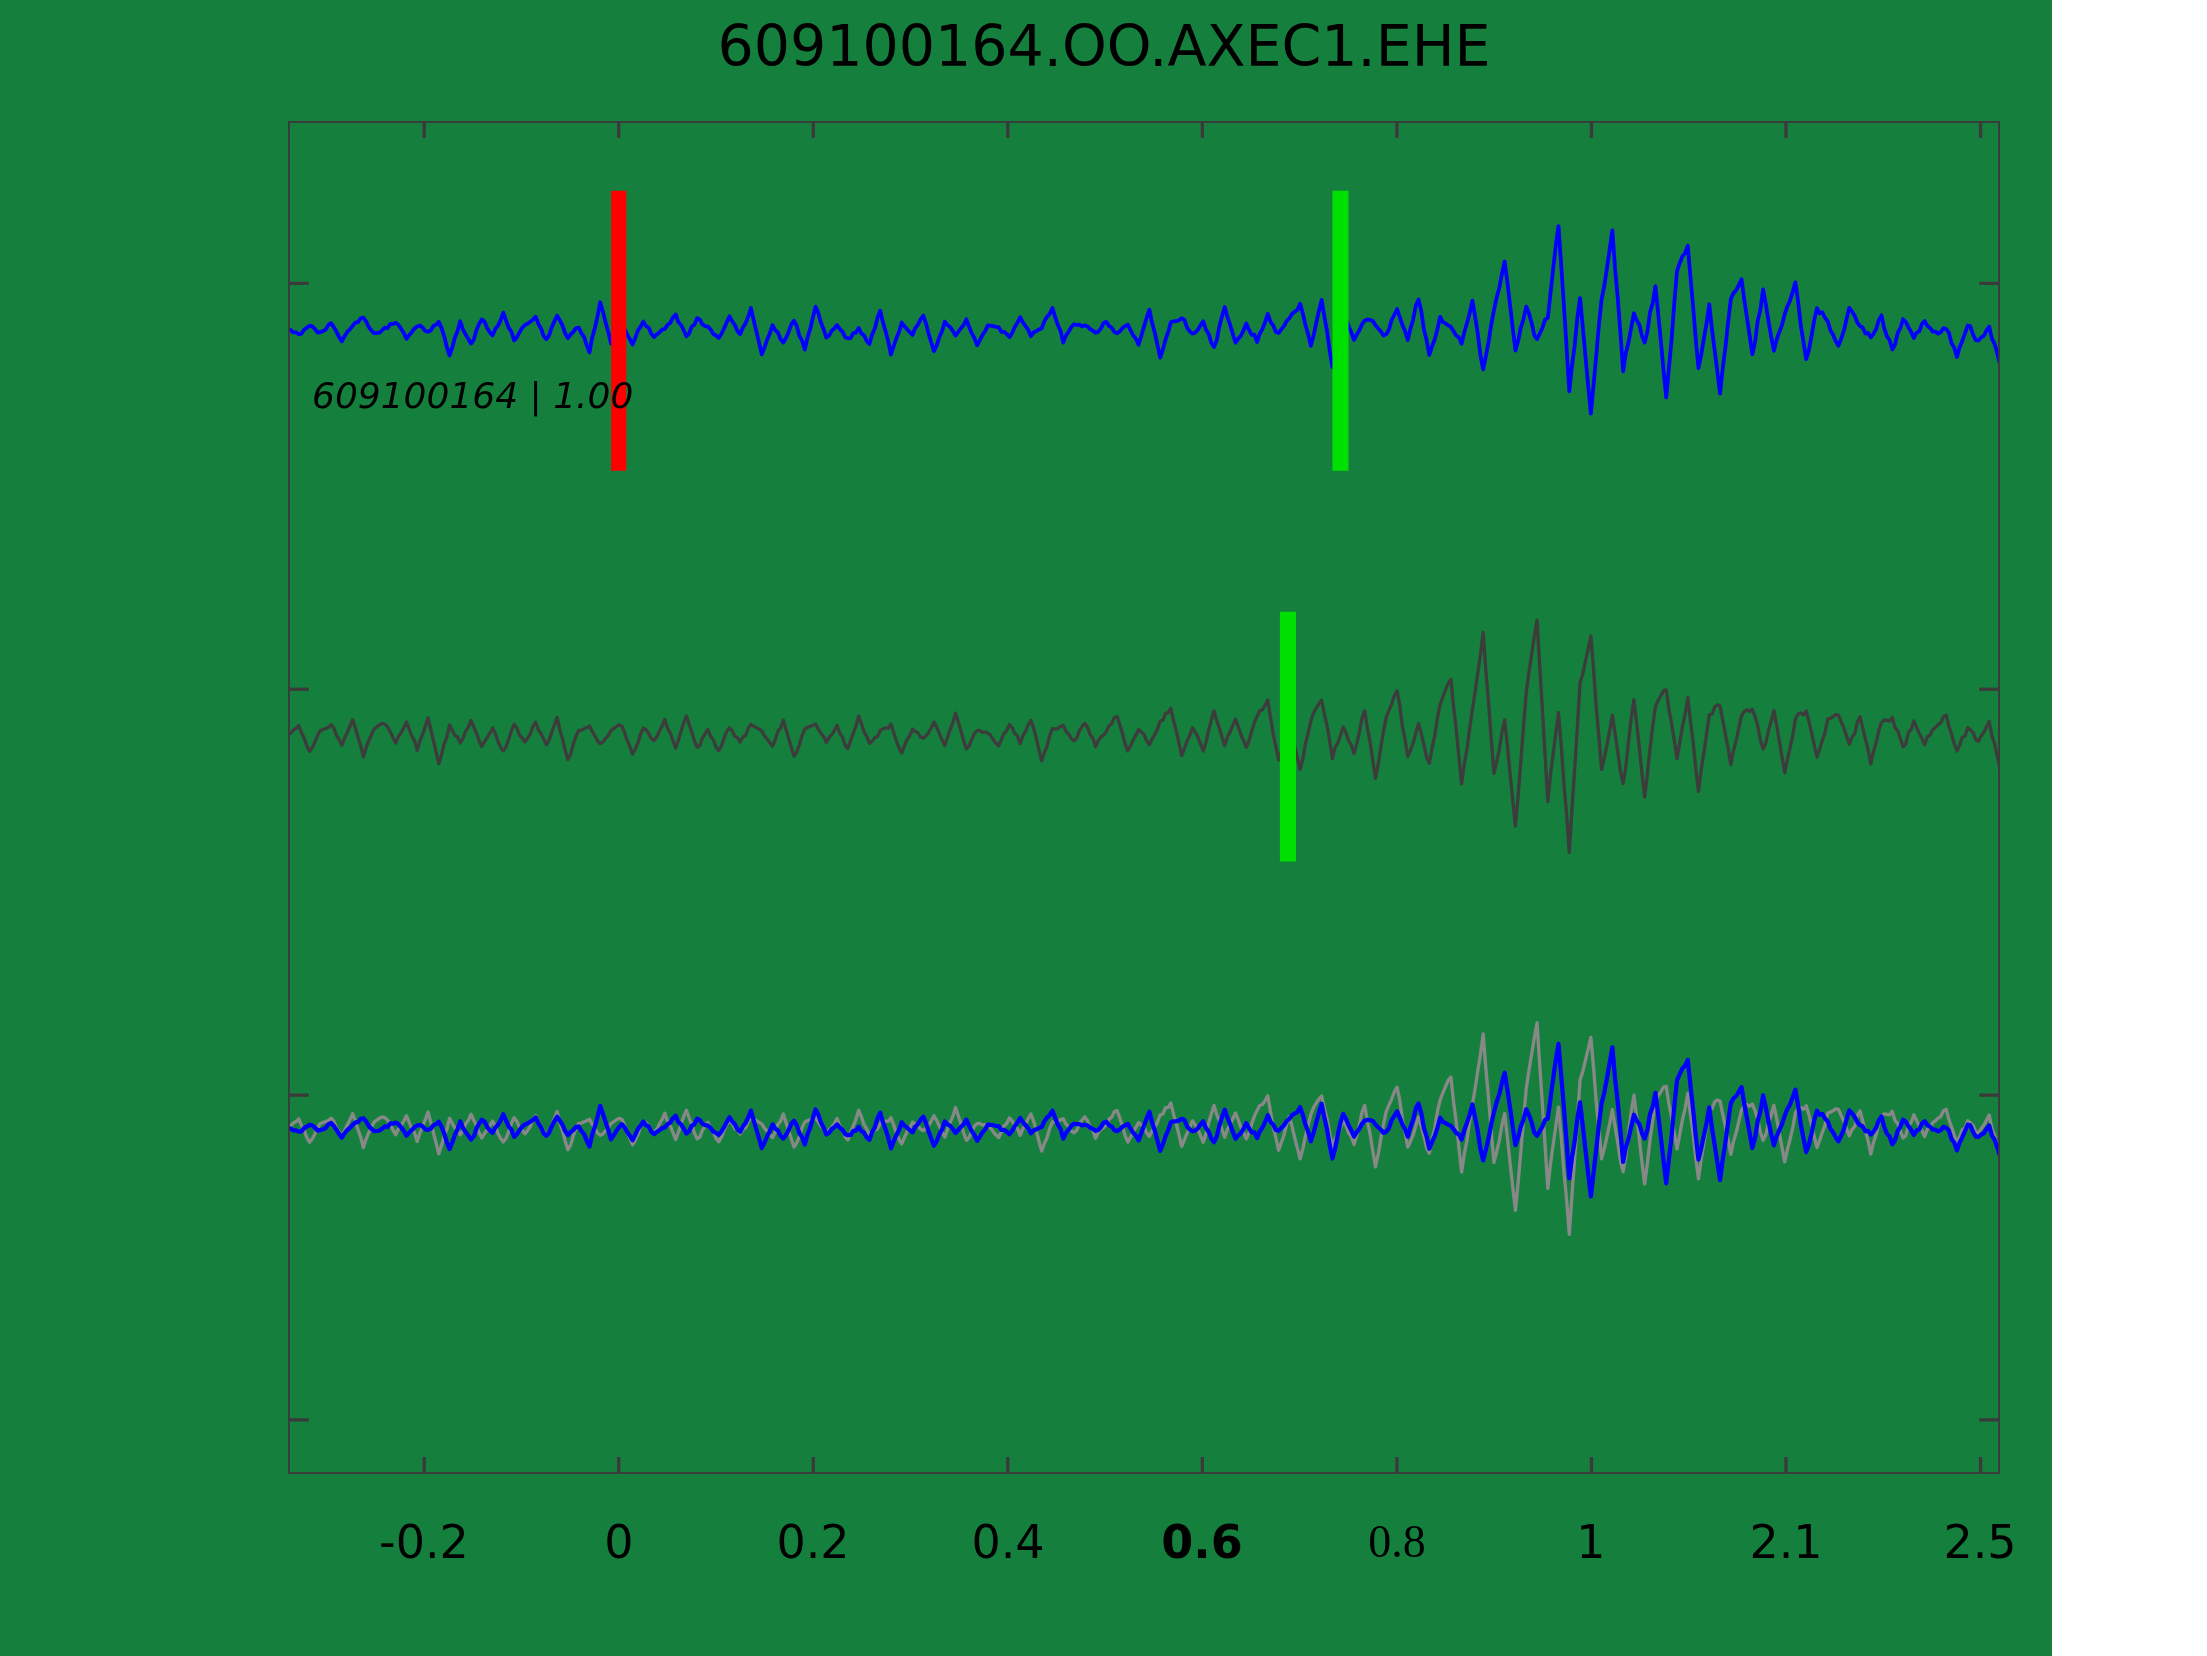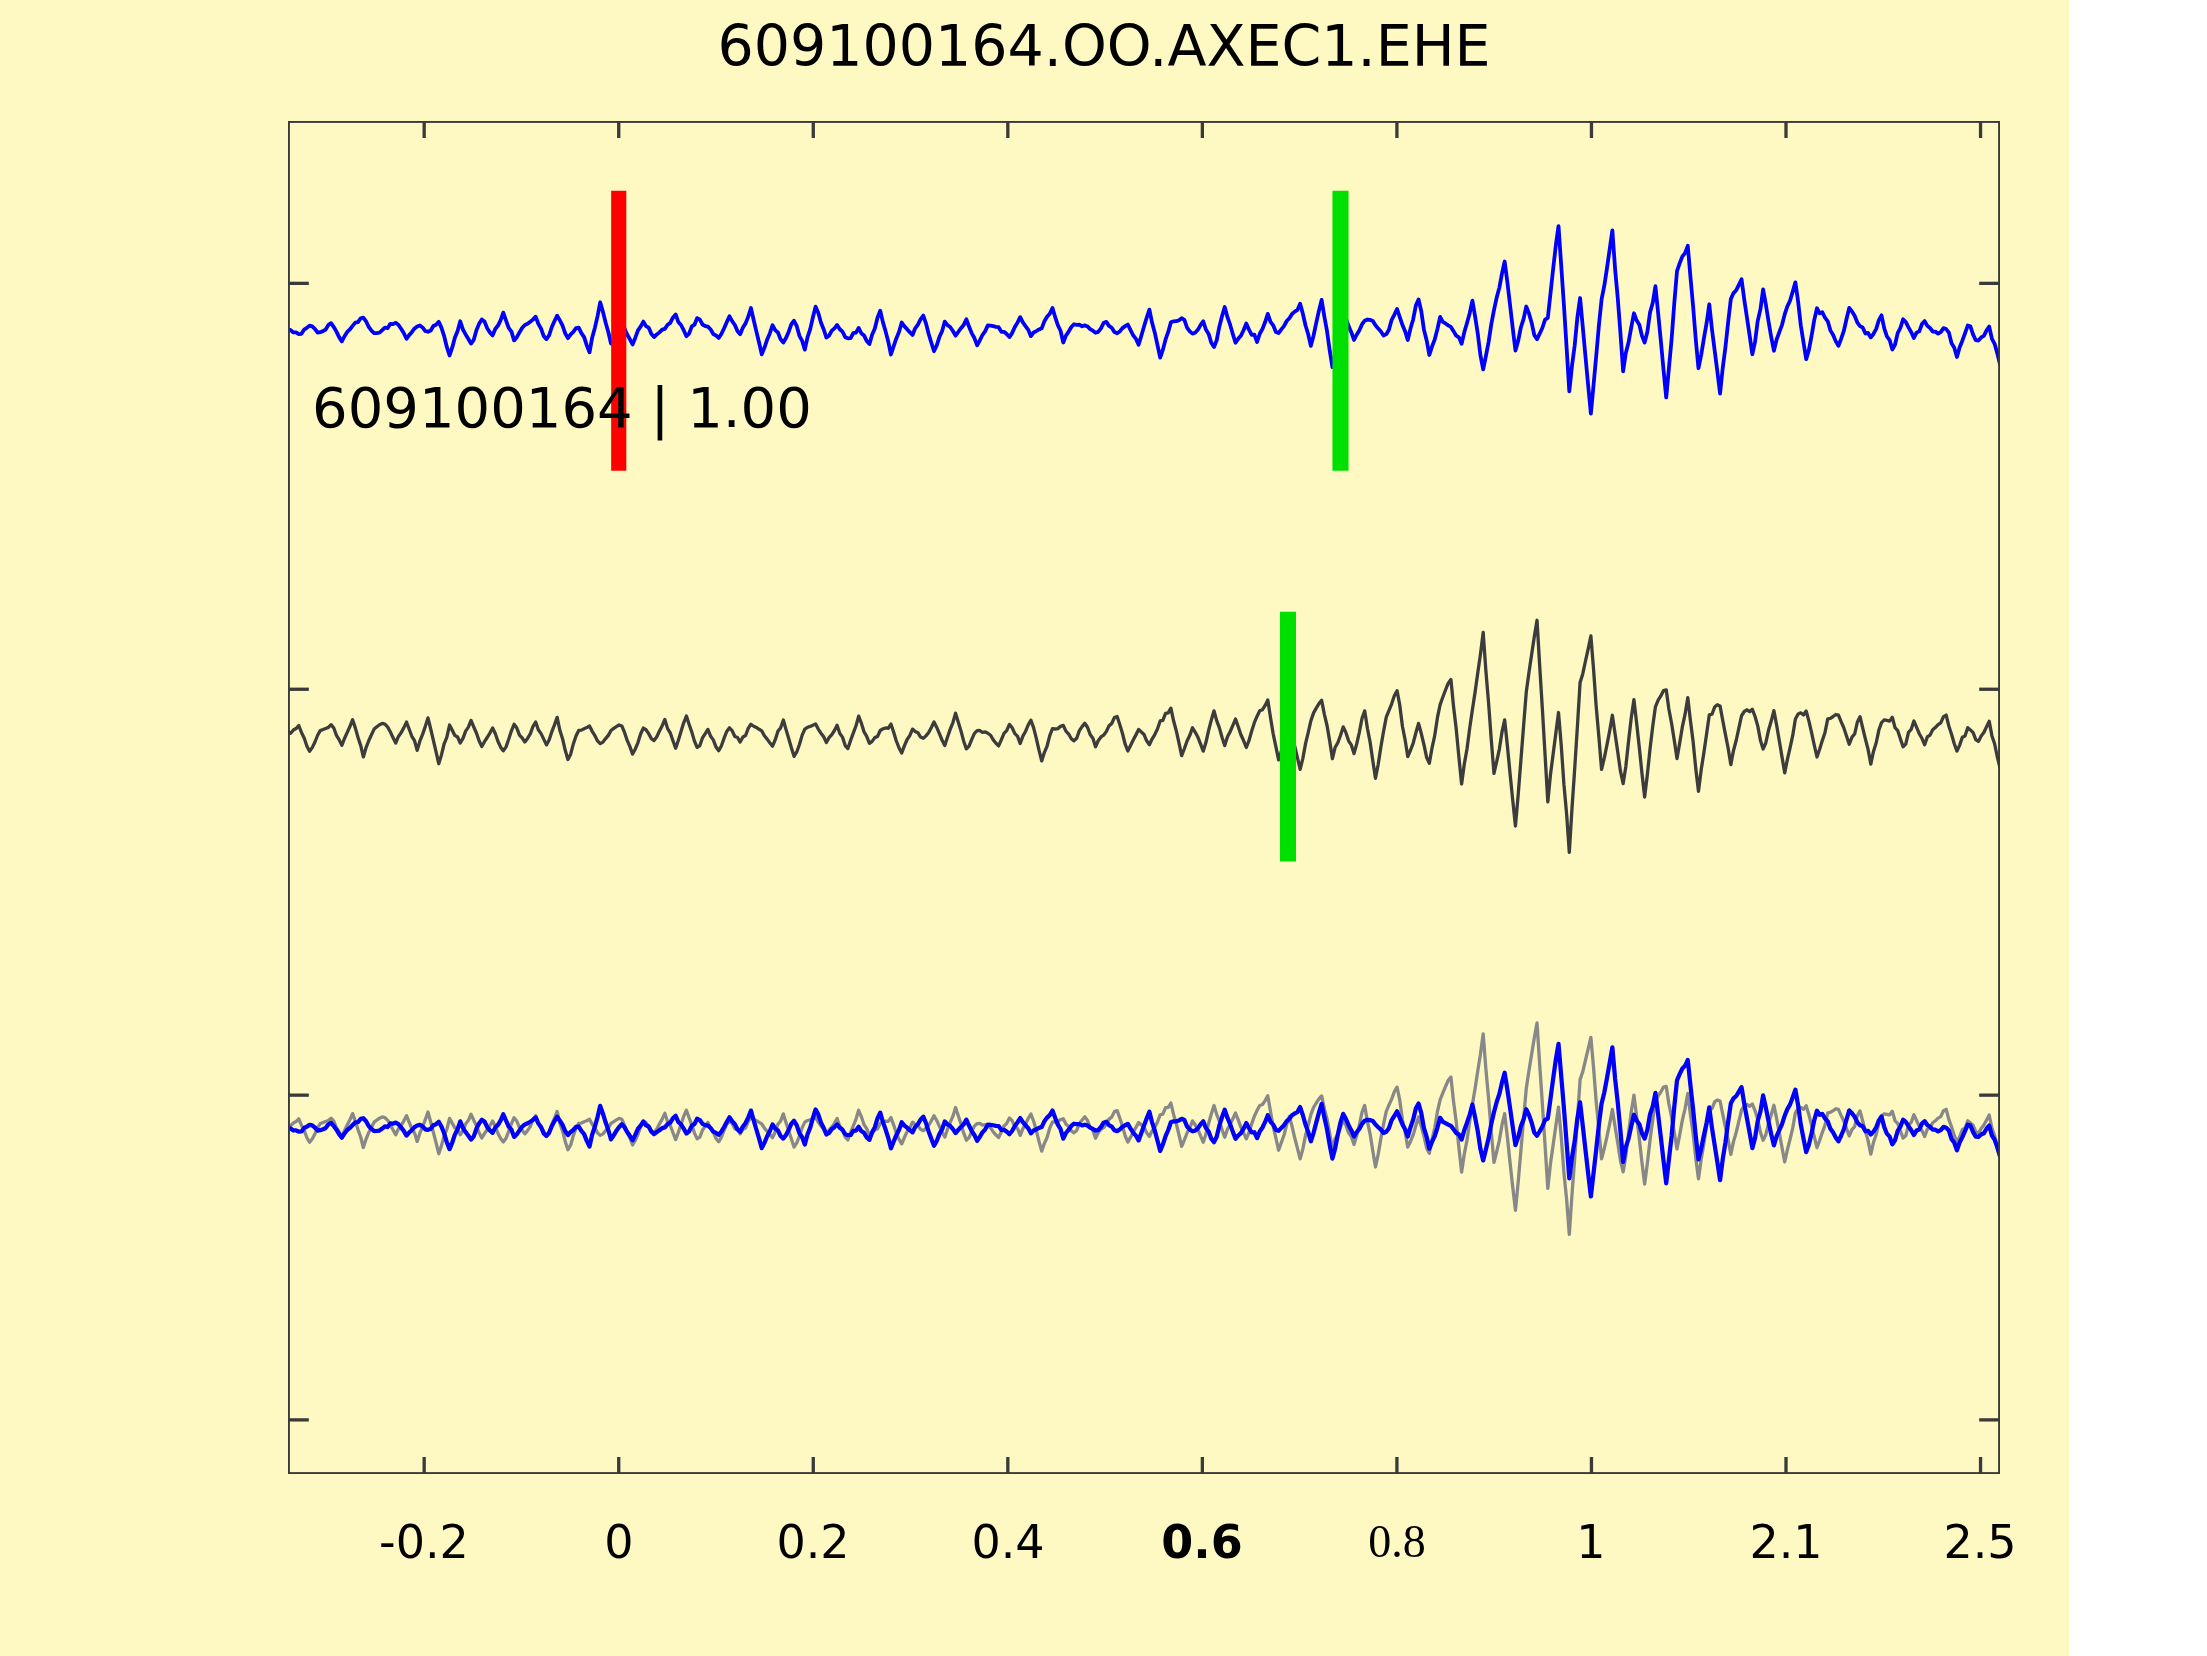--- a/index.html
+++ b/index.html
@@ -1,33 +1,33 @@
 <!DOCTYPE html>
 <html style="font-size:15px"><head>
 <meta charset="utf-8">
 <style>
   html,body{margin:0;padding:0;background:#ffffff;}
   body{width:2208px;height:1656px;overflow:hidden;
        font-family:"DejaVu Sans","Liberation Sans",sans-serif;}
-  #root{position:relative;width:2052px;height:1656px;background:#fef9c3;padding-left:17px;}
+  #root{position:relative;width:2052px;height:1656px;background:#15803d;}
 
   #chart-title{
     position:absolute;left:0;top:13.2px;width:2208px;
     text-align:center;font-size:57px;color:#000;
     letter-spacing:0px;white-space:nowrap;
   }
 
   #plot-area{
     position:absolute;left:288px;top:121px;
     width:1712px;height:1353px;
   }
   #plot-svg{display:block;width:1712px;height:1353px;}
 
   .trace-label{
-    position:absolute;color:#000;font-size:56px;white-space:nowrap;
+    position:absolute;color:#000;font-size:36px;white-space:nowrap;font-style:italic;
   }
   #label-trace-1{left:312px;top:375px;}
   #label-trace-2{left:312px;top:744px;}
 
   #xtick-labels{
     position:absolute;left:288px;top:1491px;width:1712px;height:76px;
   }
   .xtick-label{
     position:absolute;top:0;transform:translateX(-50%);
     font-size:46px;color:#000;white-space:nowrap;margin-top:24px;

